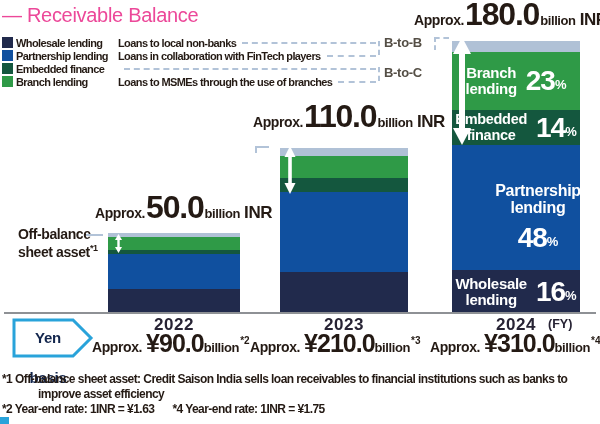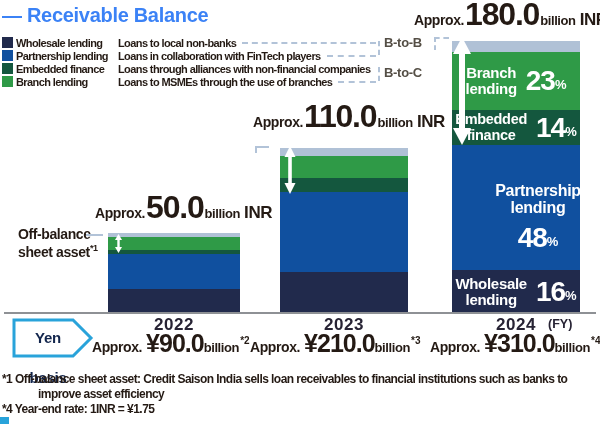--- a/index.html
+++ b/index.html
@@ -2,22 +2,22 @@
 <html><head>
 <meta charset="utf-8">
 <style>
   html,body{margin:0;padding:0;background:#fff;}
   .stage{
     position:relative;width:600px;height:424px;background:#fff;overflow:hidden;
     font-family:"Liberation Sans","DejaVu Sans",sans-serif;color:#241a14;
   }
   
   .title{
-    position:absolute;left:2px;top:4px;font-size:20px;font-weight:bold;
-    color:#3b82f6;letter-spacing:-0.3px;white-space:nowrap;
+    position:absolute;left:2px;top:4px;font-size:20px;font-weight:normal;
+    color:#ec4899;letter-spacing:-0.3px;white-space:nowrap;
   }
   
   .lrow{position:absolute;left:2px;right:222px;height:13px;display:flex;align-items:center;}
   .lrow.r0{top:36px}.lrow.r1{top:49px}.lrow.r2{top:62px}.lrow.r3{top:75px}
   .sw{width:11px;height:11px;flex:0 0 11px;}
   .sw.c0{background:#212a4c}.sw.c1{background:#10509f}.sw.c2{background:#14573e}.sw.c3{background:#2f9a47}
   .llabel{width:102px;flex:0 0 102px;margin-left:3px;font-size:11px;font-weight:bold;letter-spacing:-0.6px;white-space:nowrap;}
   .ldesc{font-size:11px;font-weight:bold;letter-spacing:-0.6px;white-space:nowrap;}
   .dashfill{flex:1;min-width:0;height:0;border-top:2px dashed #b2c3d8;margin:0 2px 0 6px;align-self:center;}
   .vdash{position:absolute;width:0;border-left:2px dashed #b2c3d8;}
@@ -95,21 +95,20 @@
   </div>
   <div class="lrow r1">
     <span class="sw c1"></span>
     <span class="llabel">Partnership lending</span>
     <span class="ldesc">Loans in collaboration with FinTech players</span>
     <span class="dashfill"></span>
   </div>
   <div class="lrow r2">
     <span class="sw c2"></span>
     <span class="llabel">Embedded finance</span>
-    <span class="ldesc">Loans through alliances with non-financial companies</span>
     <span class="dashfill"></span>
   </div>
   <div class="lrow r3">
     <span class="sw c3"></span>
     <span class="llabel">Branch lending</span>
     <span class="ldesc">Loans to MSMEs through the use of branches</span>
     <span class="dashfill"></span>
   </div>
 
   <div class="vdash b2b"></div>
@@ -238,17 +237,18 @@
   <div class="yen y3">
     <span class="pre">Approx.</span>
     <span class="big">¥310.0</span>
     <span class="unit">billion</span>
     <span class="mk">*4</span>
   </div>
 
   <div class="fn l1">*1 Off-balance sheet asset: Credit Saison India sells loan receivables to financial institutions such as banks to</div>
   <div class="fn l2">improve asset efficiency</div>
   <div class="fn rates">
+    <span>*2 Year-end rate: 1INR = ¥1.63</span>
     <span>*4 Year-end rate: 1INR = ¥1.75</span>
   </div>
 
   <div class="cornermark"></div>
 </div>
 
 </body></html>

